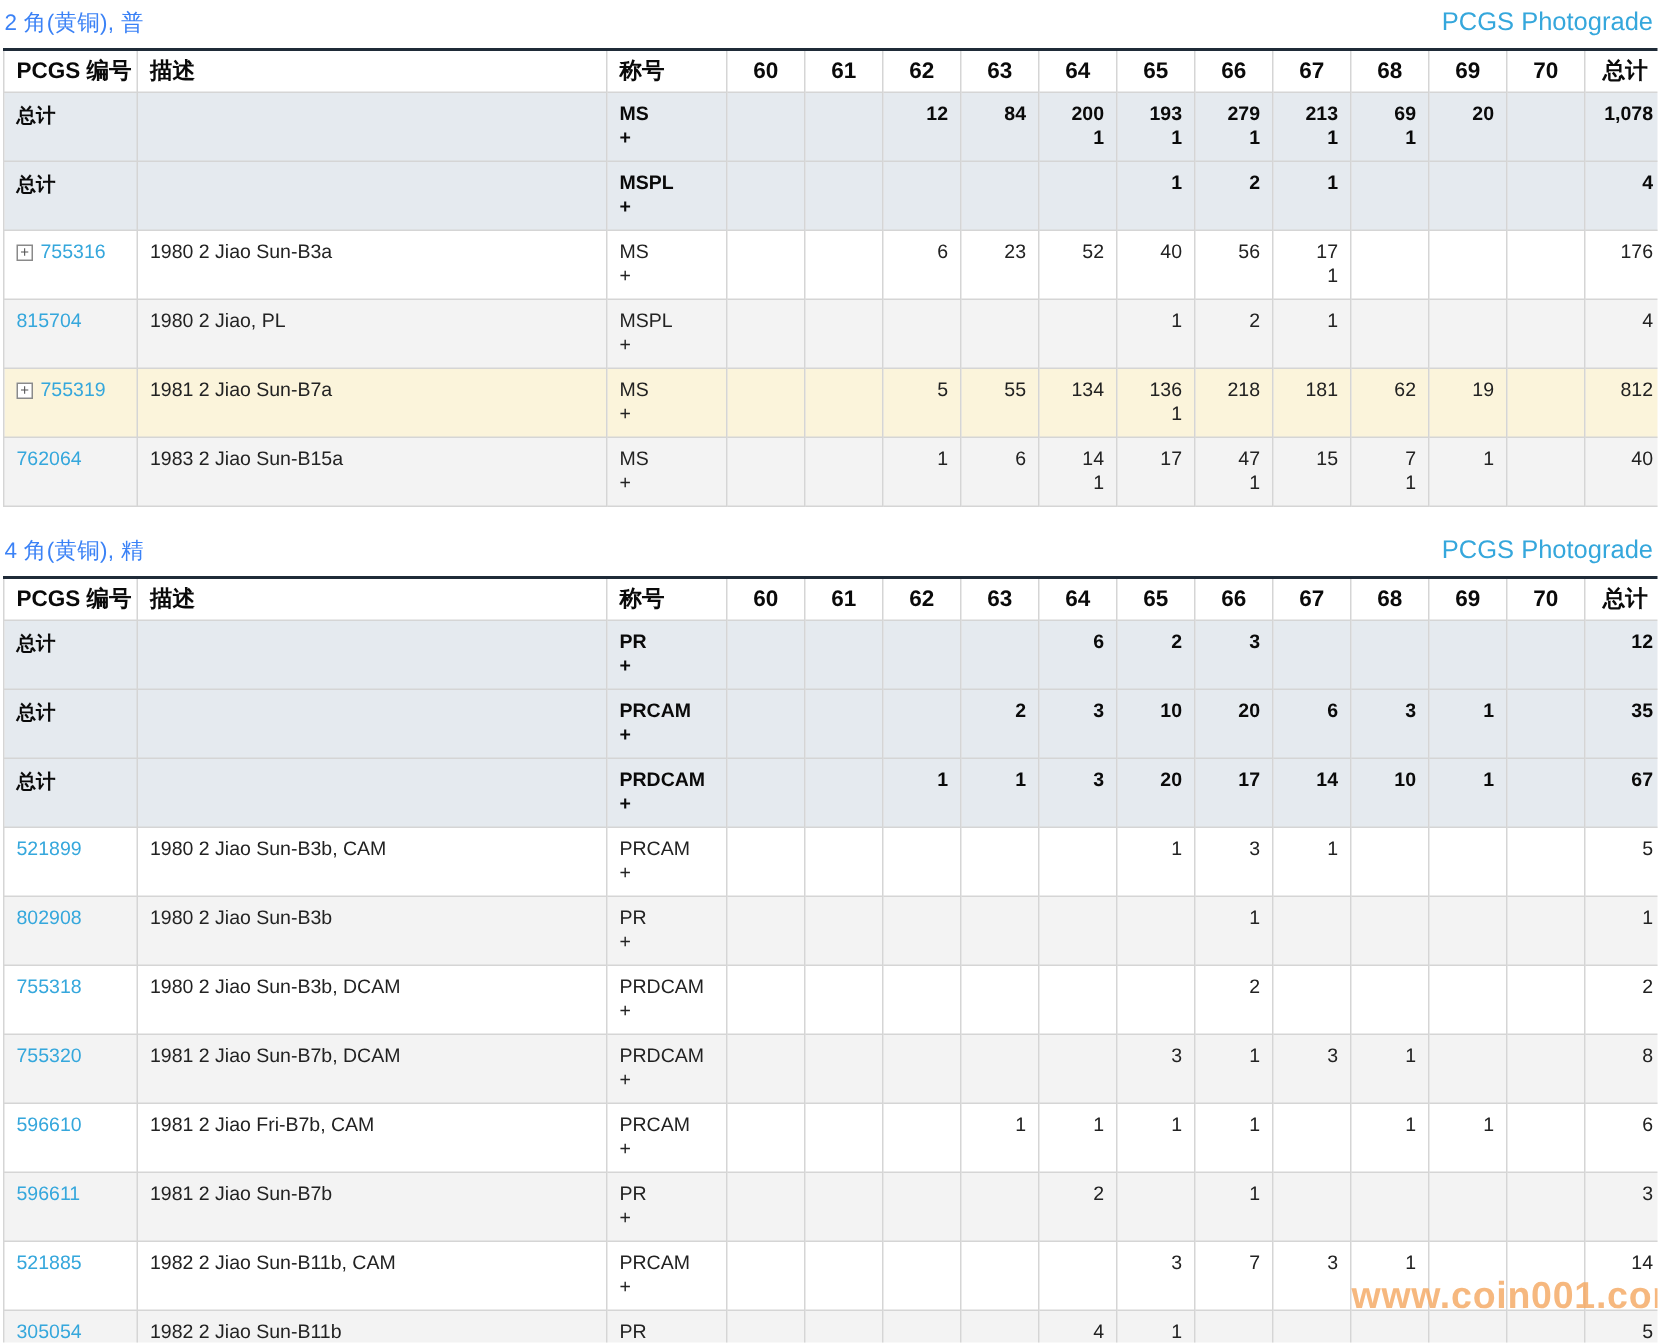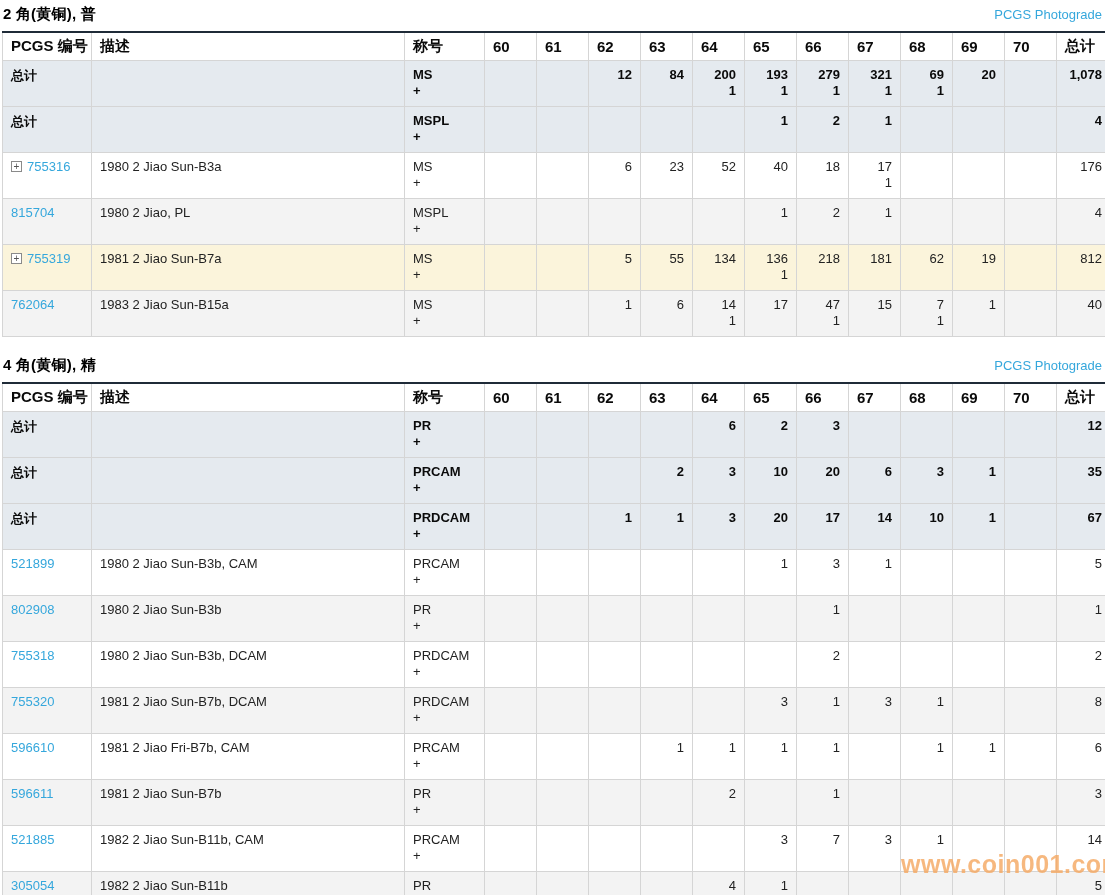--- a/index.html
+++ b/index.html
@@ -16,26 +16,26 @@
   html,body{margin:0}
   body{
     width:1105px;height:895px;overflow:hidden;position:relative;
     background:#fff;color:var(--text);
     font-family:"Liberation Sans",sans-serif;
   }
   .page{padding:0 2px;position:relative}
   .section{margin-bottom:2px}
   .section + .section{margin-top:14px}
   .section-header{display:flex;justify-content:space-between;align-items:baseline;padding:5px 1px 7px 1px}
-  .section-title{font-size:15px;font-weight:700;color:#000000;letter-spacing:.2px}
-  .photograde-link{font-size:13px;color:var(--link);text-decoration:none}
+  .section-title{font-size:15px;font-weight:400;color:#3b82f6;letter-spacing:.2px}
+  .photograde-link{font-size:17px;color:var(--link);text-decoration:none}
   table{border-collapse:collapse;table-layout:fixed;width:1101px;border-top:2px solid var(--header-border)}
   th,td{border:1px solid var(--row-border)}
   thead th{font-size:15px;font-weight:700;color:#0a0a0a;text-align:left;padding:4px 8px;white-space:nowrap;background:#fff}
-  thead th.num{text-align:left}
+  thead th.num{text-align:center}
   .col-pcgs{width:89px}
   .col-desc{width:313px}
   .col-desig{width:80px}
   .col-grade{width:52px}
   .col-total{width:54px}
   td{vertical-align:top;padding:6px 8px 7px 8px;font-size:13px;color:#222;background:#fff}
   td.col-grade,td.col-total{text-align:right}
   .cell-main{line-height:16px;min-height:16px;white-space:nowrap}
   .cell-sub{line-height:16px;min-height:16px;white-space:nowrap}
   tr.total-row td{background:var(--total-bg);font-weight:700;color:#0a0a0a}
@@ -115,21 +115,21 @@
             </td>
             <td class="col-grade">
               <div class="cell-main">193</div>
               <div class="cell-sub">1</div>
             </td>
             <td class="col-grade">
               <div class="cell-main">279</div>
               <div class="cell-sub">1</div>
             </td>
             <td class="col-grade">
-              <div class="cell-main">321</div>
+              <div class="cell-main">213</div>
               <div class="cell-sub">1</div>
             </td>
             <td class="col-grade">
               <div class="cell-main">69</div>
               <div class="cell-sub">1</div>
             </td>
             <td class="col-grade">
               <div class="cell-main">20</div>
               <div class="cell-sub"></div>
             </td>
@@ -227,21 +227,21 @@
             </td>
             <td class="col-grade">
               <div class="cell-main">52</div>
               <div class="cell-sub"></div>
             </td>
             <td class="col-grade">
               <div class="cell-main">40</div>
               <div class="cell-sub"></div>
             </td>
             <td class="col-grade">
-              <div class="cell-main">18</div>
+              <div class="cell-main">56</div>
               <div class="cell-sub"></div>
             </td>
             <td class="col-grade">
               <div class="cell-main">17</div>
               <div class="cell-sub">1</div>
             </td>
             <td class="col-grade">
               <div class="cell-main"></div>
               <div class="cell-sub"></div>
             </td>

